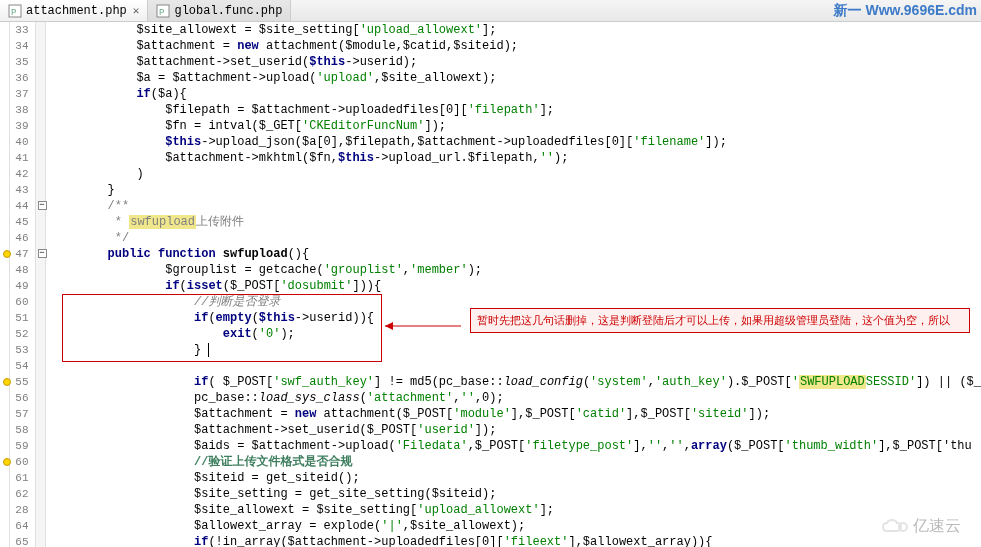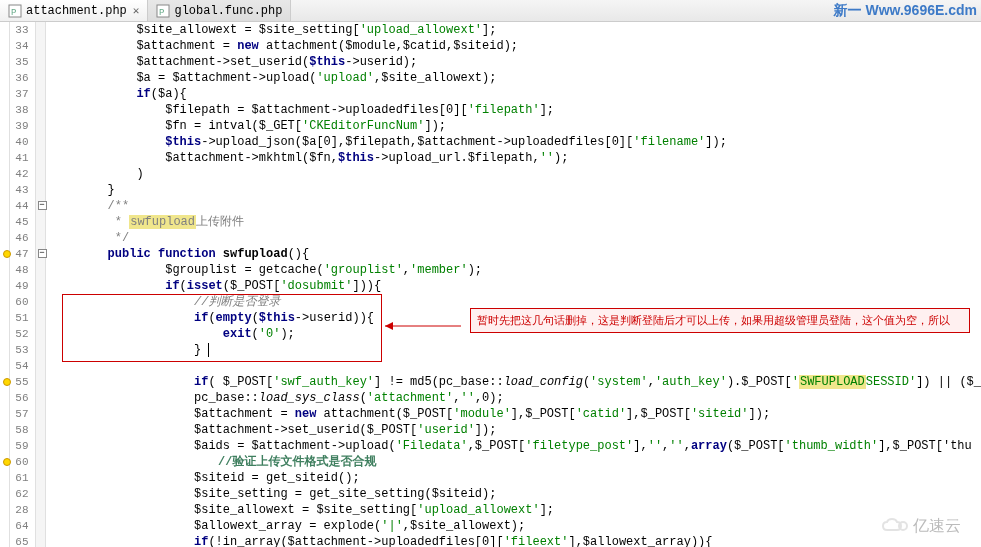--- a/index.html
+++ b/index.html
@@ -13,29 +13,29 @@
     .editor { display: flex; height: calc(100% - 22px); position: relative; }
     .gutter { width: 32px; background: #fff; border-right: 1px solid #e0e0e0; text-align: right; padding-right: 6px; color: #808080; font-size: 11px; line-height: 16px; user-select: none; }
     .fold-gutter { width: 14px; background: #f5f5f5; border-right: 1px solid #e0e0e0; position: relative; }
     .fold-mark { position: absolute; left: 2px; width: 9px; height: 9px; border: 1px solid #888; background: #fff; font-size: 9px; line-height: 7px; text-align: center; cursor: pointer; }
     .code { flex: 1; padding-left: 4px; line-height: 16px; white-space: pre; position: relative; }
     .line { height: 16px; }
     .kw { color: #000080; font-weight: bold; }
     .str { color: #008000; }
     .com { color: #808080; font-style: italic; }
     .doccom { color: #808080; }
-    .hlcom { color: #3f7f5f; font-weight: bold; margin-left: 24px; }
+    .hlcom { color: #3f7f5f; font-weight: bold; }
     .method { color: #000000; font-weight: bold; }
     .hl-box { background: #f0e68c; padding: 0 1px; }
     .left-marker { width: 14px; background: #fff; border-right: 1px solid #e0e0e0; position: relative; }
     .marker-dot { position: absolute; left: 3px; width: 8px; height: 8px; border-radius: 50%; background: #ffd700; border: 1px solid #cc9900; }
     .red-box { position: absolute; border: 1px solid #c00; pointer-events: none; }
     .red-arrow { position: absolute; color: #c00; font-size: 12px; }
     .annotation-box { position: absolute; border: 1px solid #c00; background: #fff0f0; padding: 4px 6px; font-size: 11px; color: #c00; line-height: 15px; font-family: 'Microsoft YaHei', Arial, sans-serif; }
-    .watermark1 { position: absolute; right: 20px; bottom: 10px; color: #ccc; font-size: 16px; font-family: Arial; display: flex; align-items: flex-start; gap: 4px; }
+    .watermark1 { position: absolute; right: 20px; bottom: 10px; color: #ccc; font-size: 16px; font-family: Arial; display: flex; align-items: center; gap: 4px; }
     .watermark1 svg { opacity: 0.4; }
     .cursor { border-left: 1px solid #000; display: inline-block; height: 14px; vertical-align: middle; }
   </style>
 </head>
 <body>
 
 <div class="tab-bar">
   <div class="tab">
     <span class="tab-icon">
         <svg width="14" height="14">

